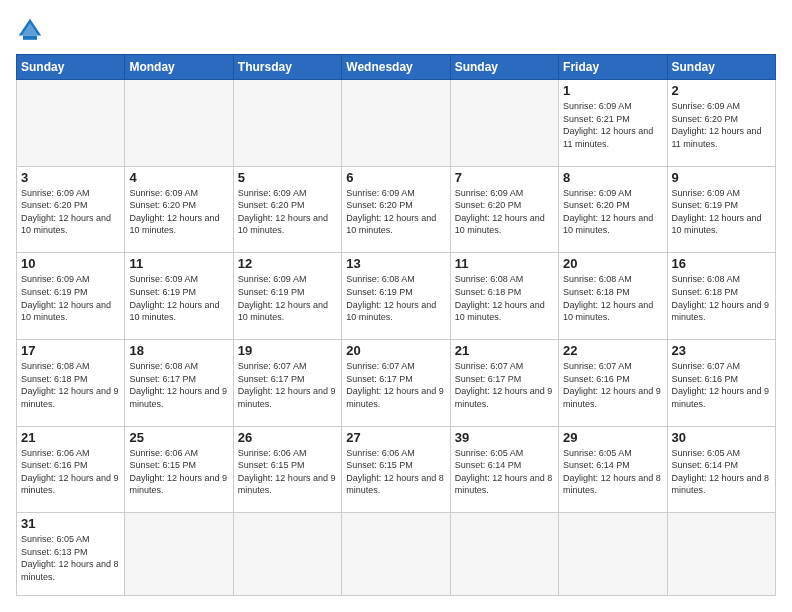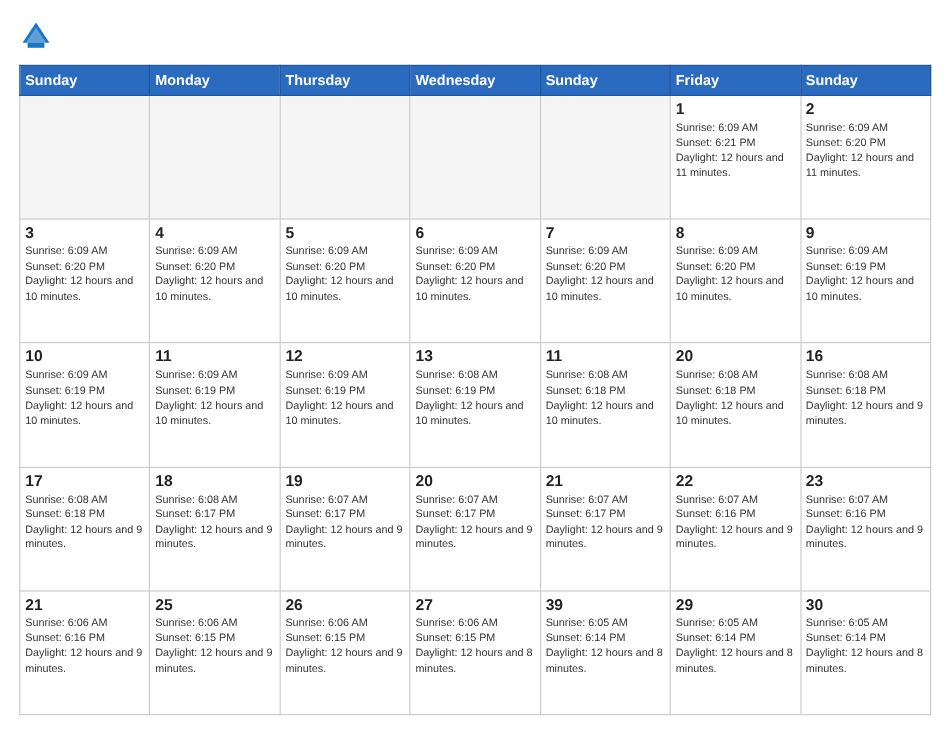--- a/index.html
+++ b/index.html
@@ -320,15 +320,29 @@
 Sunset: 6:14 PM
 Daylight: 12 hours and 8 minutes.</div>
           </td>
           <td>
             <span class="day-number">30</span>
             <div class="day-info" style="white-space: pre-line;">Sunrise: 6:05 AM
 Sunset: 6:14 PM
 Daylight: 12 hours and 8 minutes.</div>
           </td>
         </tr>
+        <tr>
+          <td class="last-row">
+            <span class="day-number">31</span>
+            <div class="day-info" style="white-space: pre-line;">Sunrise: 6:05 AM
+Sunset: 6:13 PM
+Daylight: 12 hours and 8 minutes.</div>
+          </td>
+          <td class="empty last-row"></td>
+          <td class="empty last-row"></td>
+          <td class="empty last-row"></td>
+          <td class="empty last-row"></td>
+          <td class="empty last-row"></td>
+          <td class="empty last-row"></td>
+        </tr>
       </tbody>
   </table>
 </div>
 
 </body></html>

